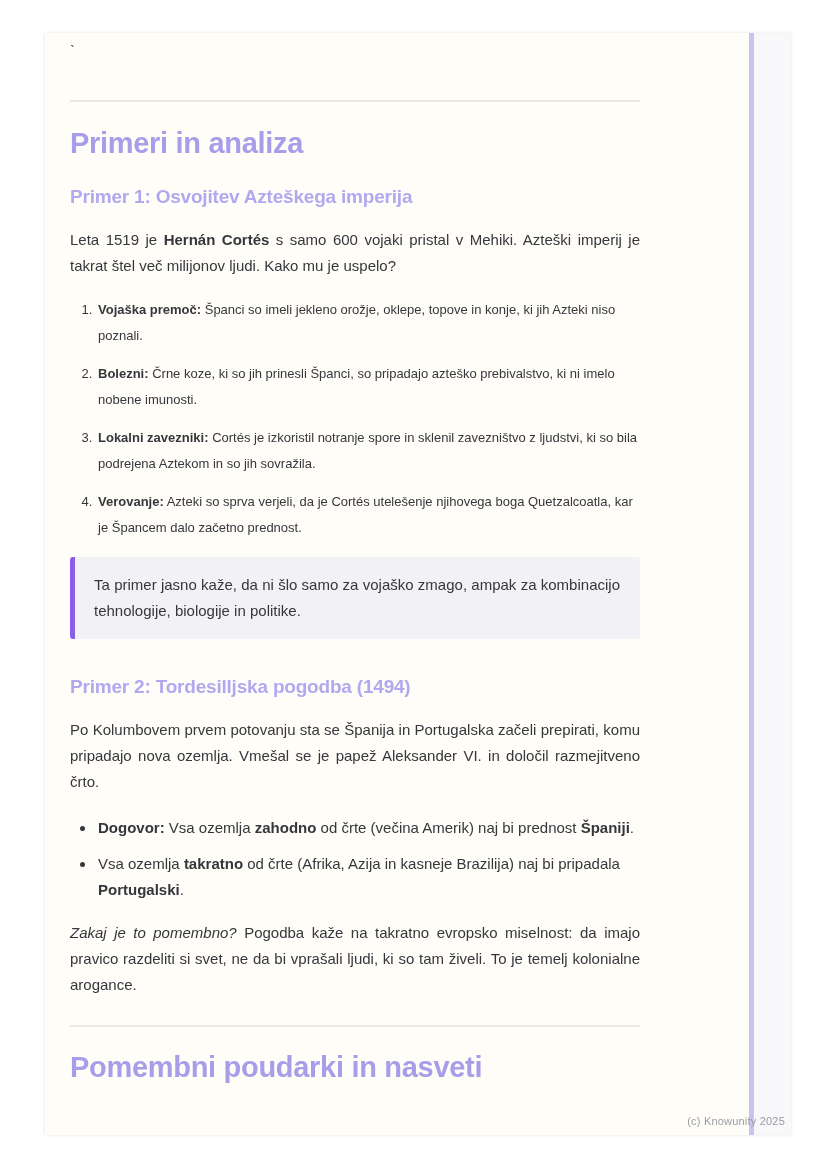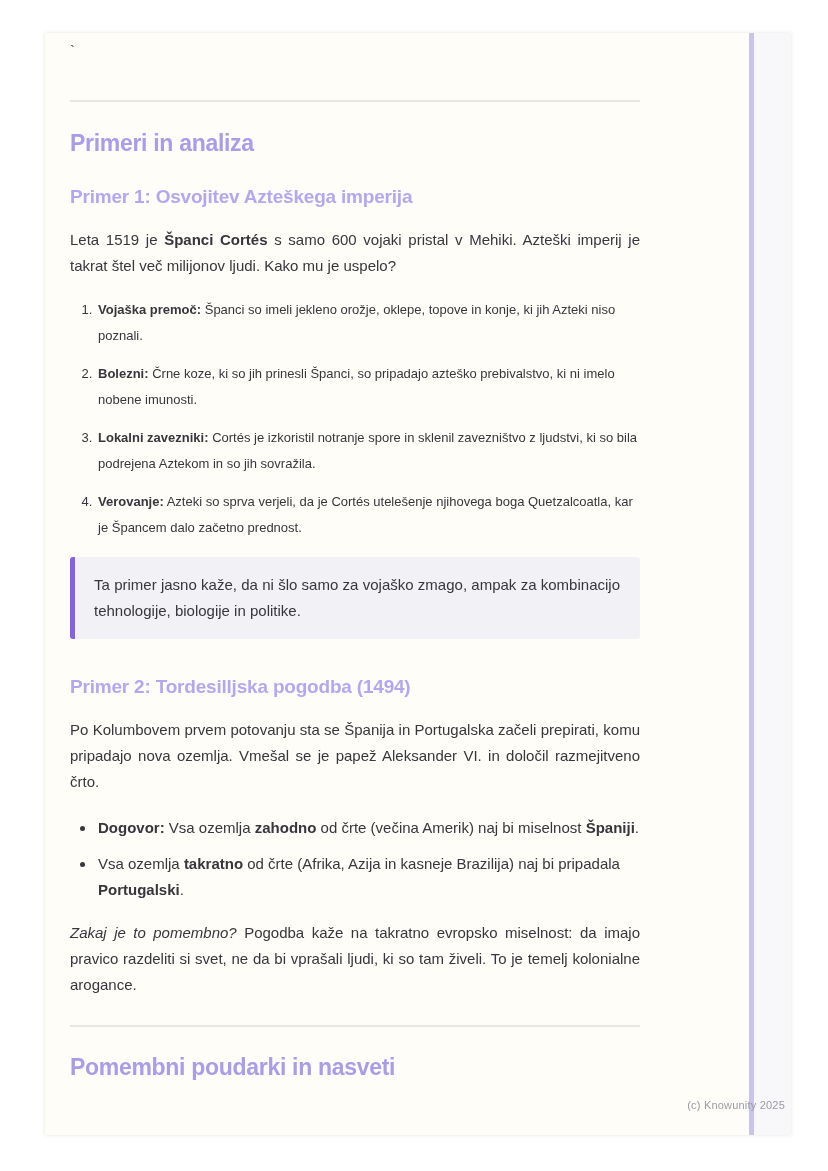--- a/index.html
+++ b/index.html
@@ -48,21 +48,21 @@
   }
 
   hr.divider {
     border: none;
     border-top: 2px solid #e9e7e2;
     margin-top: 33px;
   }
   hr.divider-bottom { margin-top: 27px; }
 
   h2 {
-    font-size: 23px;
+    font-size: 29px;
     line-height: 30px;
     font-weight: 700;
     letter-spacing: -0.3px;
     color: #a99ce9;
   }
   .h2-top { margin-top: 26px; }
   .h2-bottom { margin-top: 25px; }
 
   h3 {
     font-size: 19px;
@@ -110,21 +110,21 @@
     font-size: 15px;
     line-height: 26px;
     text-align: justify;
     color: #37363c;
   }
 
   .p-why { margin-top: 22px; }
 
   .watermark {
     position: absolute;
-    right: 6px; bottom: 24px;
+    right: 6px; bottom: 8px;
     font-size: 11px;
     color: #9b9ba3;
     z-index: 3;
     letter-spacing: 0.2px;
   }
 </style>
 </head>
 <body>
 
 <div class="canvas">
@@ -136,39 +136,39 @@
     <div class="content">
 
       <div class="stray">`</div>
 
       <hr class="divider">
 
       <h2 class="h2-top">Primeri in analiza</h2>
 
       <h3 class="h3-primer1">Primer 1: Osvojitev Azteškega imperija</h3>
 
-      <p class="body-par"><span>Leta 1519 je </span><span style="font-weight: 700;">Španci Cortés</span><span> s samo 600 vojaki pristal v Mehiki. Azteški imperij je takrat štel več milijonov ljudi. Kako mu je uspelo?</span></p>
+      <p class="body-par"><span>Leta 1519 je </span><span style="font-weight: 700;">Hernán Cortés</span><span> s samo 600 vojaki pristal v Mehiki. Azteški imperij je takrat štel več milijonov ljudi. Kako mu je uspelo?</span></p>
 
       <ol class="reasons">
         <li><span style="font-weight: 700;">Vojaška premoč:</span><span> Španci so imeli jekleno orožje, oklepe, topove in konje, ki jih Azteki niso poznali.</span></li>
         <li><span style="font-weight: 700;">Bolezni:</span><span> Črne koze, ki so jih prinesli Španci, so pripadajo azteško prebivalstvo, ki ni imelo nobene imunosti.</span></li>
         <li><span style="font-weight: 700;">Lokalni zavezniki:</span><span> Cortés je izkoristil notranje spore in sklenil zavezništvo z ljudstvi, ki so bila podrejena Aztekom in so jih sovražila.</span></li>
         <li><span style="font-weight: 700;">Verovanje:</span><span> Azteki so sprva verjeli, da je Cortés utelešenje njihovega boga Quetzalcoatla, kar je Špancem dalo začetno prednost.</span></li>
       </ol>
 
       <div class="callout">
         <p>Ta primer jasno kaže, da ni šlo samo za vojaško zmago, ampak za kombinacijo tehnologije, biologije in politike.</p>
       </div>
 
       <h3 class="h3-primer2">Primer 2: Tordesilljska pogodba (1494)</h3>
 
       <p class="body-par">Po Kolumbovem prvem potovanju sta se Španija in Portugalska začeli prepirati, komu pripadajo nova ozemlja. Vmešal se je papež Aleksander VI. in določil razmejitveno črto.</p>
 
       <ul class="points">
-        <li><span style="font-weight: 700;">Dogovor:</span><span> Vsa ozemlja </span><span style="font-weight: 700;">zahodno</span><span> od črte (večina Amerik) naj bi miselnost </span><span style="font-weight: 700;">Španiji</span><span>.</span></li>
+        <li><span style="font-weight: 700;">Dogovor:</span><span> Vsa ozemlja </span><span style="font-weight: 700;">zahodno</span><span> od črte (večina Amerik) naj bi prednost </span><span style="font-weight: 700;">Španiji</span><span>.</span></li>
         <li><span>Vsa ozemlja </span><span style="font-weight: 700;">takratno</span><span> od črte (Afrika, Azija in kasneje Brazilija) naj bi pripadala </span><span style="font-weight: 700;">Portugalski</span><span>.</span></li>
       </ul>
 
       <p class="body-par p-why"><span style="font-style: italic; margin-top: 7px;">Zakaj je to pomembno?</span><span> Pogodba kaže na takratno evropsko miselnost: da imajo pravico razdeliti si svet, ne da bi vprašali ljudi, ki so tam živeli. To je temelj kolonialne arogance.</span></p>
 
       <hr class="divider divider-bottom">
 
       <h2 class="h2-bottom">Pomembni poudarki in nasveti</h2>
 
     </div>

